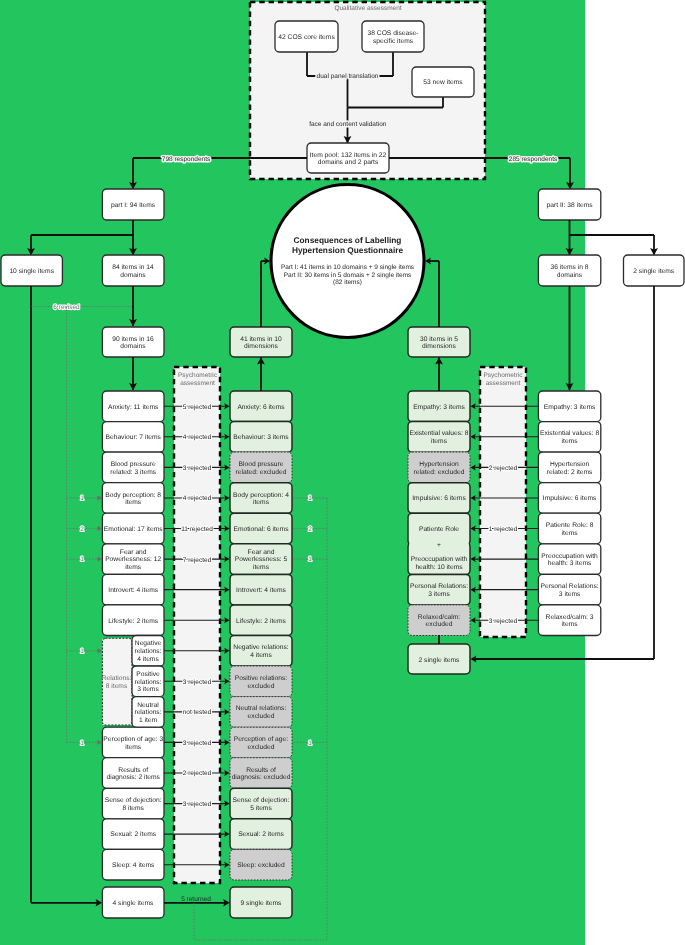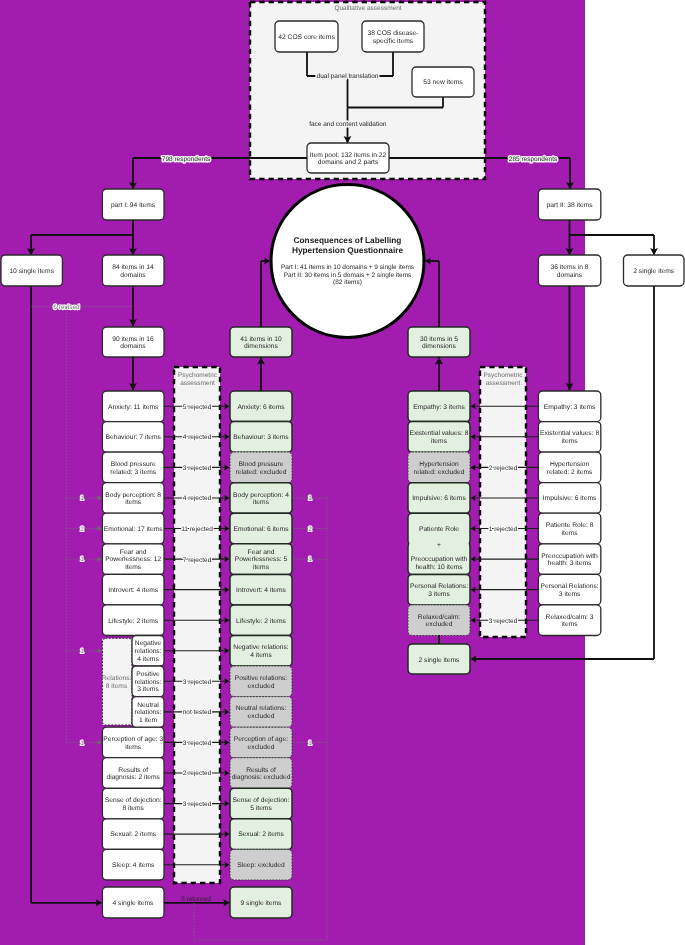--- a/index.html
+++ b/index.html
@@ -1,17 +1,17 @@
 <!DOCTYPE html>
 <html><head>
 <meta charset="utf-8">
 <style>
   html,body{margin:0;padding:0;background:#ffffff;-webkit-font-smoothing:antialiased;text-rendering:geometricPrecision;}
   body{width:685px;height:945px;overflow:hidden;}
-  #stage{position:relative;width:585px;height:945px;background:#a21caf;}
+  #stage{position:relative;width:585px;height:945px;background:#22c55e;}
   svg{display:block;}
   text{font-family:"Liberation Sans",sans-serif;fill:#262626;}
   .t67{font-size:6.7px;}
   .t65{font-size:6.5px;}
   .grey{fill:#6b6b6b;}
   .tbold{font-size:8.3px;font-weight:bold;fill:#1b1b1b;font-family:"Liberation Sans",sans-serif;}
   .panelbg{fill:#f4f4f4;stroke:none;}
   .dashpanel{fill:none;stroke:#000;stroke-width:2.4;stroke-dasharray:5.4 3.9;}
   .dotbox{fill:none;stroke:#2e2e2e;stroke-width:1.1;stroke-dasharray:1.9 1.5;}
   .wbox{fill:#ffffff;stroke:#2b2b2b;stroke-width:1.3;}

